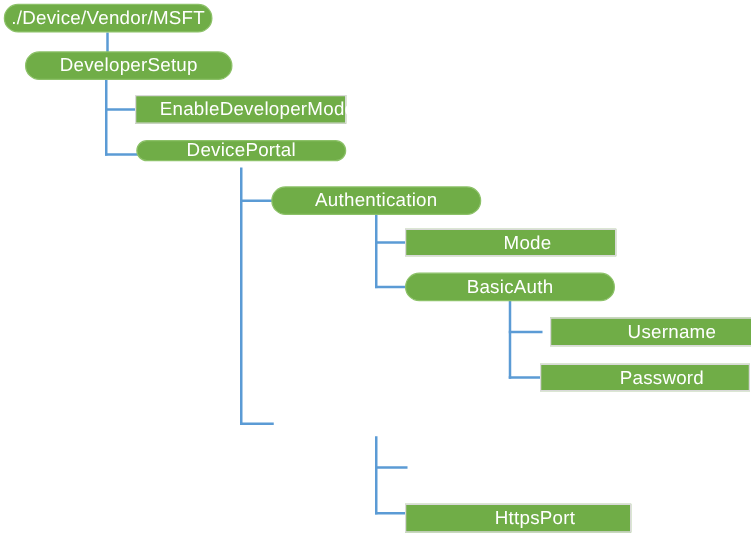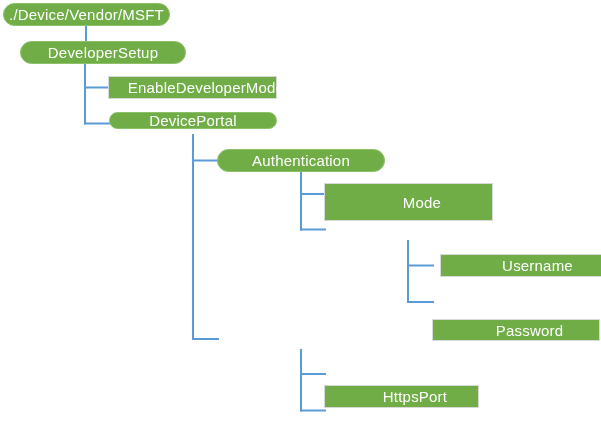--- a/index.html
+++ b/index.html
@@ -74,24 +74,25 @@
   <div class="node pill" style="left:3px;   top:3px;   width:167px; height:23px;">./Device/Vendor/MSFT</div>
 
   <div class="node pill" style="left:20px;   top:41px;  width:166px; height:23px;">DeveloperSetup</div>
 
   <div class="node rect" style="left:108px; top:76px;  width:169px; height:23px;">EnableDeveloperMode</div>
 
   <div class="node pill" style="left:109px; top:112px; width:168px; height:17px;">DevicePortal</div>
 
   <div class="node pill" style="left:217px; top:149px; width:168px; height:23px;">Authentication</div>
 
-  <div class="node rect" style="left:324px; top:183px; width:169px; height:38px;">Mode</div>
+  <div class="node rect" style="left:324px; top:183px; width:169px; height:22px;">Mode</div>
 
+  <div class="node pill" style="left:324px; top:218px; width:168px; height:23px;">BasicAuth</div>
 
   <div class="node rect" style="left:440px; top:254px; width:168px; height:23px;">Username</div>
 
-  <div class="node rect" style="left:432px; top:291px; width:168px; height:22px;margin-top:28px;">Password</div>
+  <div class="node rect" style="left:432px; top:291px; width:168px; height:22px;">Password</div>
 
 
 
-  <div class="node rect" style="left:324px; top:385px; width:155px; height:23px;">HttpsPort</div>
+  <div class="node rect" style="left:324px; top:403px; width:181px; height:23px;">HttpsPort</div>
 
 </div>
 
 </body></html>

